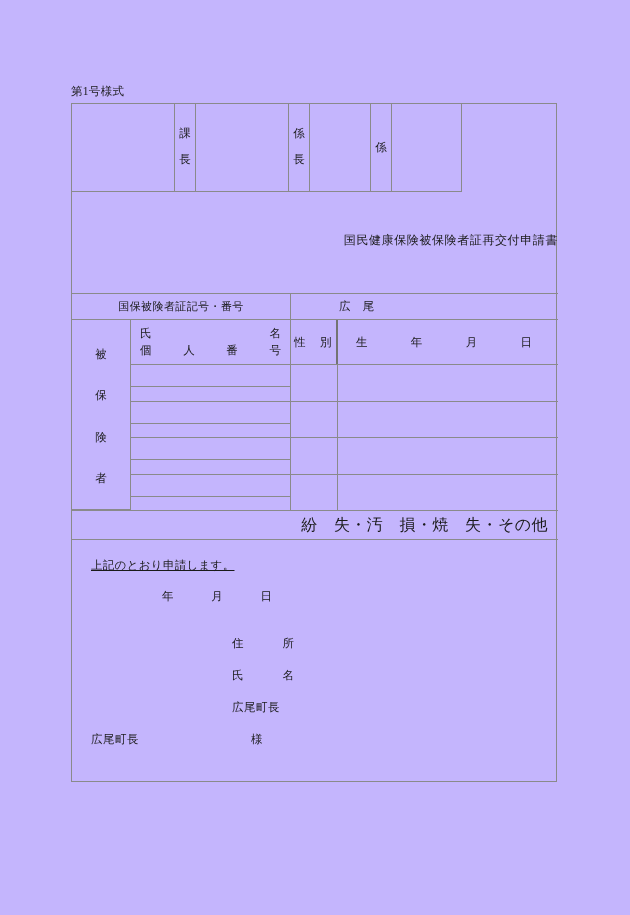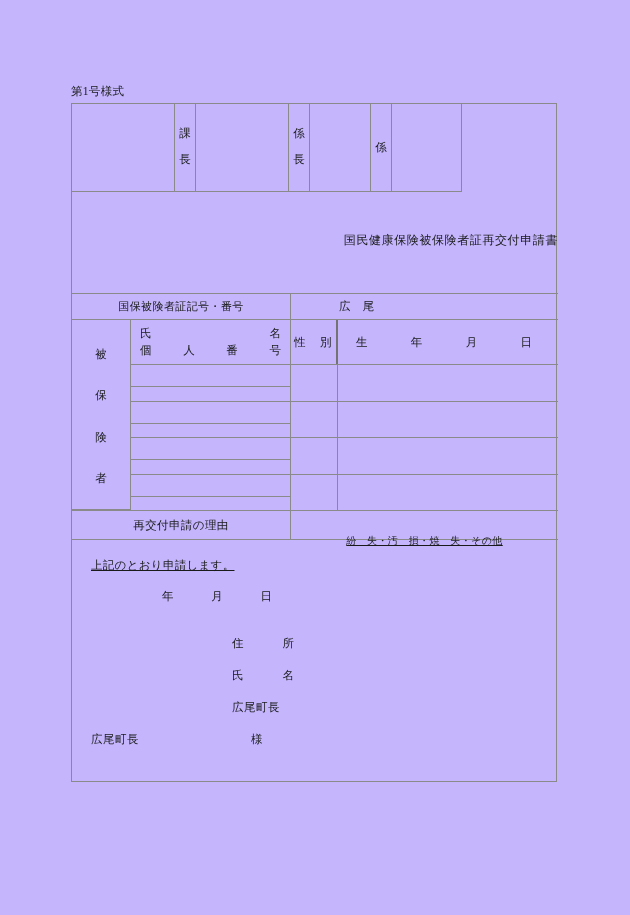--- a/index.html
+++ b/index.html
@@ -260,27 +260,26 @@
     left: 0; top: 0;
     width: 219px; height: 100%;
     border-right: 1px solid #8a8a8a;
     box-sizing: border-box;
     display: flex; align-items: center; justify-content: center;
     font-size: 11.5px;
     letter-spacing: 0.4px;
   }
   .reason-row .r2 {
     position: absolute;
-    left: 219px; top: 16px;
+    left: 219px; top: 0;
     width: 267px; height: 100%;
     box-sizing: border-box;
     display: flex; align-items: center; justify-content: center;
-    font-size: 10px;
+    font-size: 16px;
     letter-spacing: 0.4px;
-    text-decoration: underline;
   }
 
   
   .decl {
     position: absolute;
     left: 0;
     top: 436px;
     width: 486px;
     height: 242px;
   }
@@ -438,21 +437,20 @@
           <div class="g-name">
             <div class="sub-div"></div>
           </div>
           <div class="g-sex"></div>
           <div class="g-dob"></div>
         </div>
       </div>
     </div>
 
     <div class="reason-row">
-      <div class="r1">再交付申請の理由</div>
       <div class="r2">紛　失・汚　損・焼　失・その他</div>
     </div>
 
     <div class="decl">
       <div class="decl-text">上記のとおり申請します。</div>
 
       <div class="decl-date">
         <span>年</span>
         <span>月</span>
         <span>日</span>

